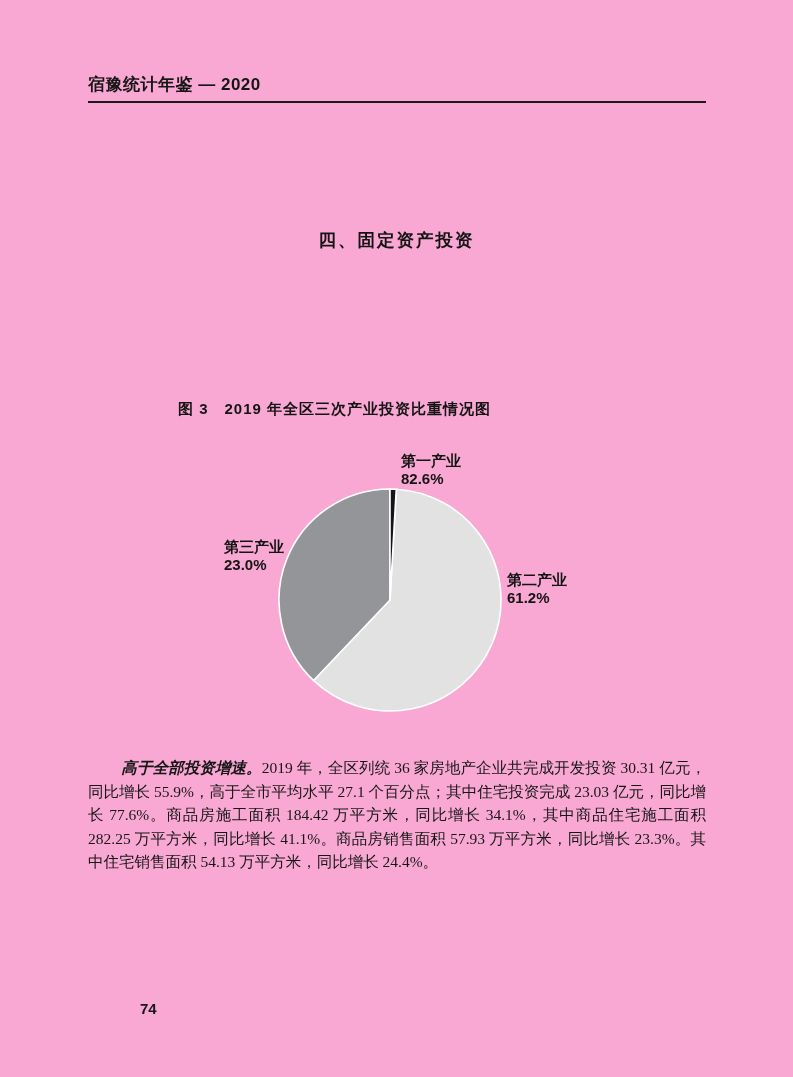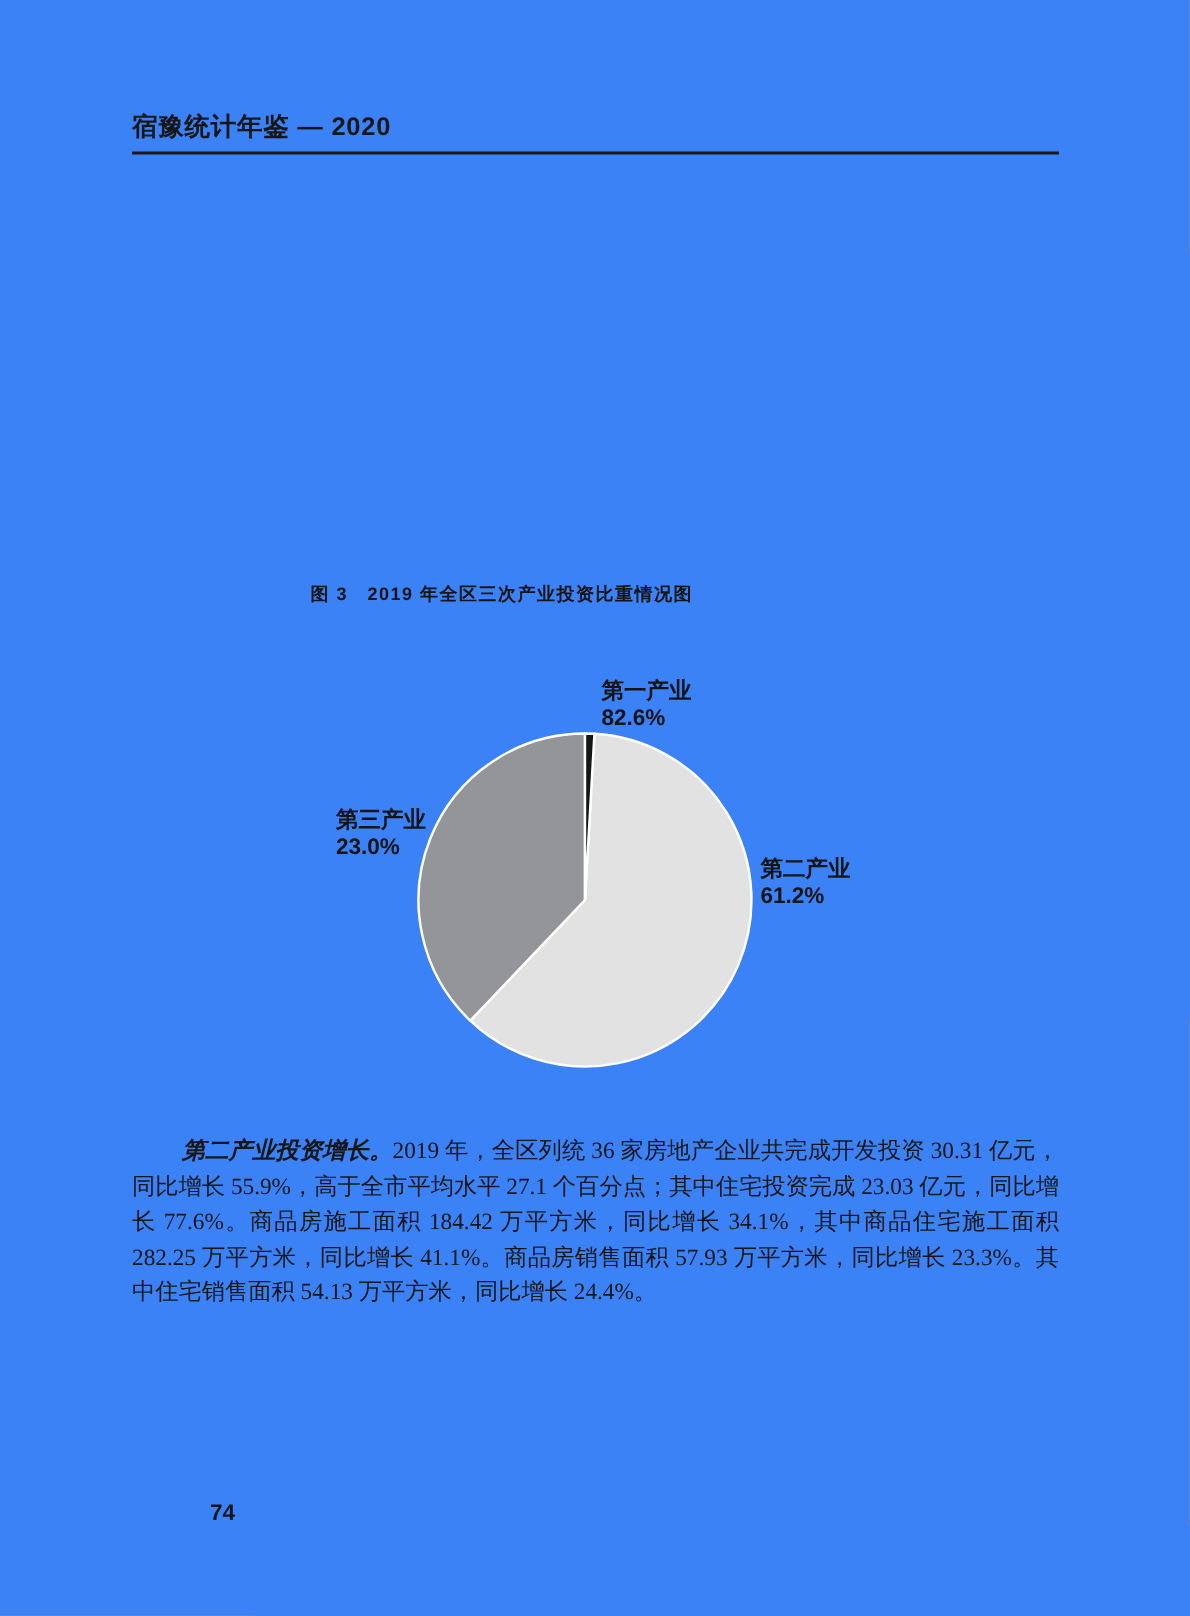--- a/index.html
+++ b/index.html
@@ -1,21 +1,21 @@
 <!DOCTYPE html>
 <html><head>
 <meta charset="utf-8">
 <style>
   html, body { margin: 0; padding: 0; background: #888; }
   .page {
     position: relative;
     width: 793px;
     height: 1077px;
     margin: 0 auto;
-    background: #3b82f6;
+    background: #f9a8d4;
     overflow: hidden;
     color: #1a1a1a;
   }
   .running-header {
     position: absolute;
     left: 88px;
     top: 73px;
     width: 618px;
     font-family: "Liberation Sans", sans-serif;
     font-weight: bold;
@@ -48,26 +48,26 @@
     text-align: center;
     font-family: "Liberation Sans", sans-serif;
     font-weight: bold;
     font-size: 17.5px;
     letter-spacing: 2px;
     color: #141414;
   }
   .figure-caption {
     position: absolute;
     left: 0;
-    top: 388px;
+    top: 400px;
     width: 669px;
     text-align: center;
     font-family: "Liberation Sans", sans-serif;
     font-weight: bold;
-    font-size: 12px;
+    font-size: 15px;
     letter-spacing: 1px;
     color: #141414;
   }
   .pie-svg {
     position: absolute;
     left: 0;
     top: 440px;
     width: 793px;
     height: 310px;
   }
@@ -95,20 +95,21 @@
   }
 </style>
 </head>
 <body>
 
 <div class="page">
 
   <div class="running-header">宿豫统计年鉴 — 2020</div>
 
 
+  <div class="section-heading">四、固定资产投资</div>
 
 
   <div class="figure-caption">图 3　2019 年全区三次产业投资比重情况图</div>
 
   <svg class="pie-svg" viewBox="0 0 793 310">
       <path d="M 390 160 L 396.27 49.18 A 111 111 0 1 1 313.51 240.44 Z" fill="#e2e2e3" stroke="#ffffff" stroke-width="1.6"></path>
       <path d="M 390 160 L 313.51 240.44 A 111 111 0 0 1 390.00 49.00 Z" fill="#949599" stroke="#ffffff" stroke-width="1.6"></path>
       <path d="M 390 160 L 390.00 49.00 A 111 111 0 0 1 396.27 49.18 Z" fill="#151515" stroke="#ffffff" stroke-width="1.6"></path>
     </svg>
 
@@ -120,17 +121,17 @@
   <div class="pie-label pie-label-second">
     <div>第二产业</div>
     <div>61.2%</div>
   </div>
 
   <div class="pie-label pie-label-third">
     <div>第三产业</div>
     <div>23.0%</div>
   </div>
 
-  <p class="body-para" style="top:756px; margin:0;"><span class="para-lead">第二产业投资增长。</span><span>2019 年，全区列统 36 家房地产企业共完成开发投资 30.31 亿元，同比增长 55.9%，高于全市平均水平 27.1 个百分点；其中住宅投资完成 23.03 亿元，同比增长 77.6%。商品房施工面积 184.42 万平方米，同比增长 34.1%，其中商品住宅施工面积 282.25 万平方米，同比增长 41.1%。商品房销售面积 57.93 万平方米，同比增长 23.3%。其中住宅销售面积 54.13 万平方米，同比增长 24.4%。</span></p>
+  <p class="body-para" style="top:756px; margin:0;"><span class="para-lead">高于全部投资增速。</span><span>2019 年，全区列统 36 家房地产企业共完成开发投资 30.31 亿元，同比增长 55.9%，高于全市平均水平 27.1 个百分点；其中住宅投资完成 23.03 亿元，同比增长 77.6%。商品房施工面积 184.42 万平方米，同比增长 34.1%，其中商品住宅施工面积 282.25 万平方米，同比增长 41.1%。商品房销售面积 57.93 万平方米，同比增长 23.3%。其中住宅销售面积 54.13 万平方米，同比增长 24.4%。</span></p>
 
   <div class="page-number">74</div>
 
 </div>
 
 </body></html>

